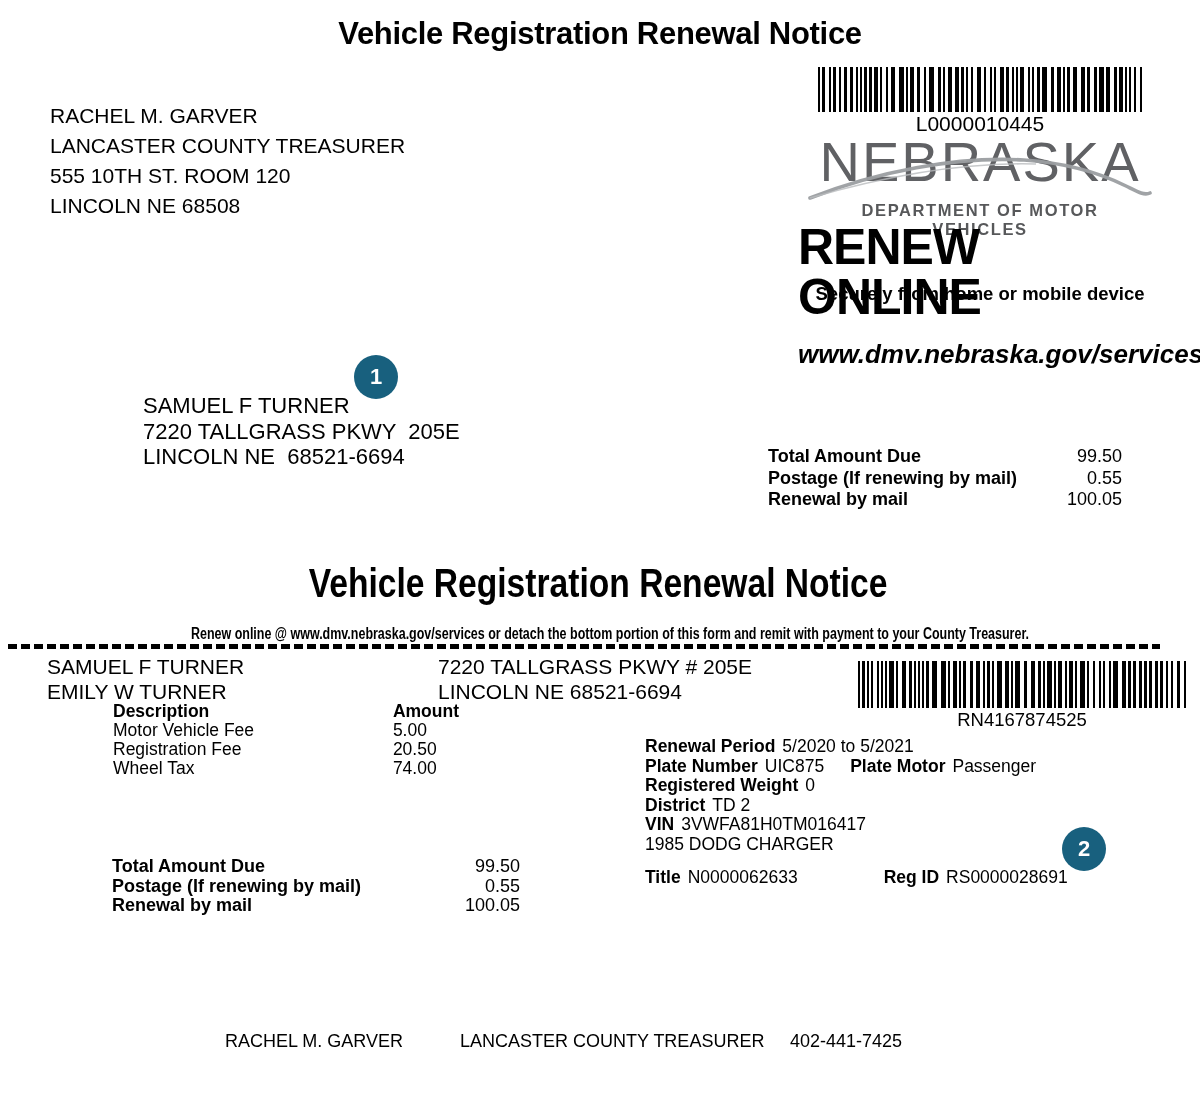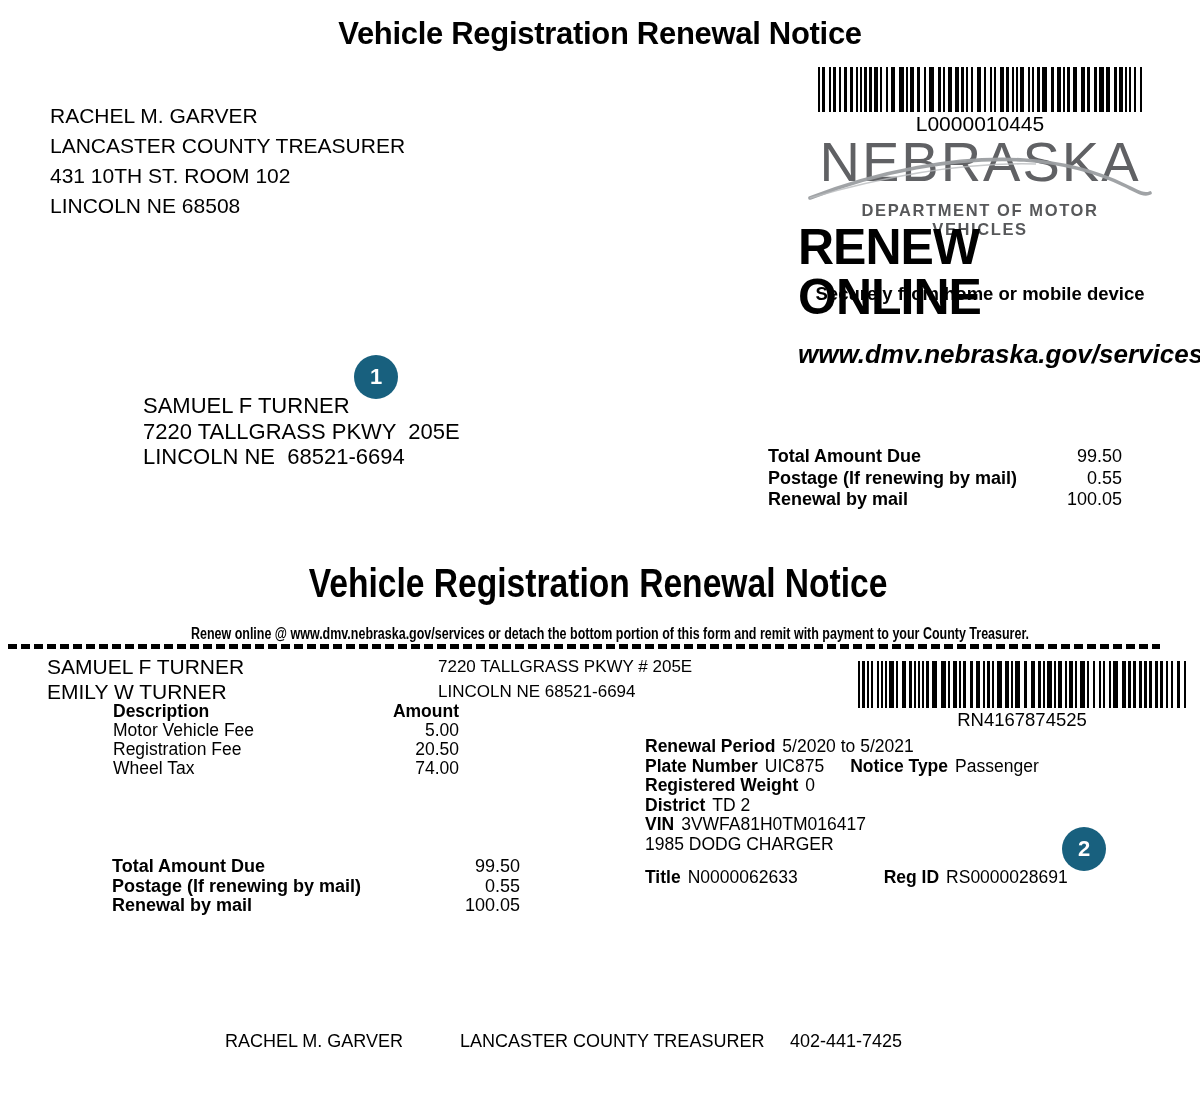--- a/index.html
+++ b/index.html
@@ -34,25 +34,25 @@
   .totals .lbl{font-weight:bold;}
   .totals .val{text-align:right;}
   .totals-top{left:768px;top:446px;width:354px;font-size:18px;line-height:21.7px;}
   .totals-bottom{left:112px;top:857px;width:408px;font-size:18px;line-height:19.5px;}
 
   .title-stub{left:0;width:1200px;top:561px;text-align:center;font-size:40px;line-height:1.1;font-weight:bold;transform:scaleX(0.84);transform-origin:49% top;}
   .instruction{left:10px;width:1200px;top:625px;text-align:center;font-size:16px;font-weight:bold;transform:scaleX(0.78);transform-origin:center top;}
   .dashes{left:8px;top:644px;width:1152px;height:5px;background:repeating-linear-gradient(90deg,#000 0 9px,transparent 9px 13px);}
 
   .stub-owners{left:47px;top:655px;font-size:21px;line-height:24.5px;}
-  .stub-addr{left:438px;top:655px;font-size:17px;line-height:24.5px;}
+  .stub-addr{left:438px;top:655px;font-size:21px;line-height:24.5px;}
 
   .fees{left:113px;top:702px;width:346px;font-size:17.5px;line-height:19px;display:grid;grid-template-columns:1fr auto;column-gap:10px;}
   .fees .hdr{font-weight:bold;}
-  .fees .amt{text-align:right;}
+  .fees .amt{}
 
   .bc2{left:858px;top:661px;width:328px;height:47px;}
   .bc2-label{left:858px;top:709px;width:328px;text-align:center;font-size:18.5px;}
 
   .details{left:645px;top:737px;font-size:17.5px;line-height:19.6px;}
   .details .lab{font-weight:bold;}
   .details .v{margin-left:7px;}
   .details .pt-lab{margin-left:26px;}
   .details .title-row{margin-top:13px;}
   .details .regid-lab{margin-left:86px;}
@@ -66,21 +66,21 @@
 </head>
 <body>
 
 <div class="page">
 
   <div class="abs title-top">Vehicle Registration Renewal Notice</div>
 
   <div class="abs treas-addr">
     <div>RACHEL M. GARVER</div>
     <div>LANCASTER COUNTY TREASURER</div>
-    <div>431 10TH ST. ROOM 102</div>
+    <div>555 10TH ST. ROOM 120</div>
     <div>LINCOLN NE 68508</div>
   </div>
 
   <div class="abs barcode bc1">
       <div class="bar" style="left:0;width:2px"></div>
       <div class="bar" style="left:4px;width:3px"></div>
       <div class="bar" style="left:11px;width:2px"></div>
       <div class="bar" style="left:15px;width:3px"></div>
       <div class="bar" style="left:21px;width:2px"></div>
       <div class="bar" style="left:26px;width:3px"></div>
@@ -252,21 +252,21 @@
       <div class="bar" style="left:319px;width:3px"></div>
       <div class="bar" style="left:326px;width:2px"></div>
     </div>
   <div class="abs bc2-label">RN4167874525</div>
 
   <div class="abs details">
     <div>
       <span class="lab">Renewal Period</span><span class="v">5/2020 to 5/2021</span>
     </div>
     <div>
-      <span class="lab">Plate Number</span><span class="v">UIC875</span><span class="lab pt-lab">Notice Type</span><span class="v">Passenger</span>
+      <span class="lab">Plate Number</span><span class="v">UIC875</span><span class="lab pt-lab">Plate Motor</span><span class="v">Passenger</span>
     </div>
     <div>
       <span class="lab">Registered Weight</span><span class="v">0</span>
     </div>
     <div>
       <span class="lab">District</span><span class="v">TD 2</span>
     </div>
     <div>
       <span class="lab">VIN</span><span class="v">3VWFA81H0TM016417</span>
     </div>

